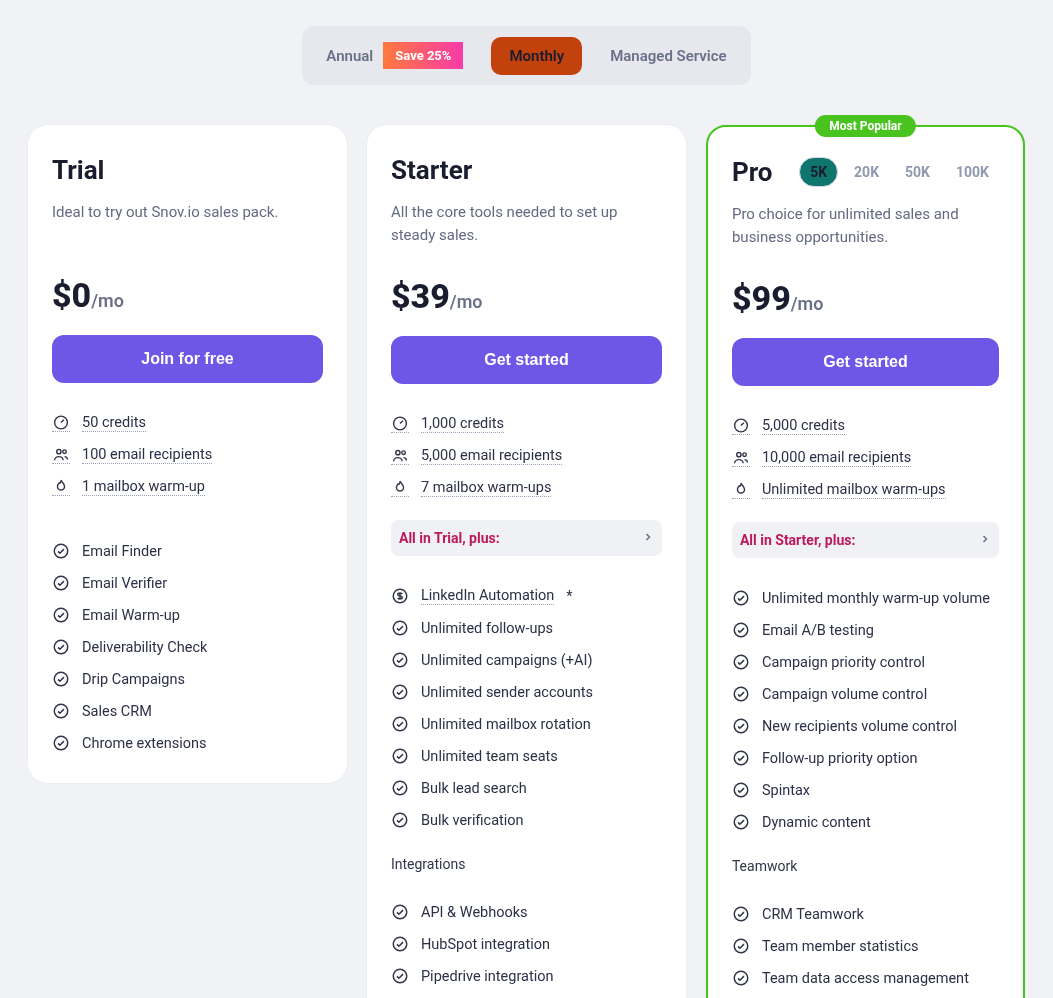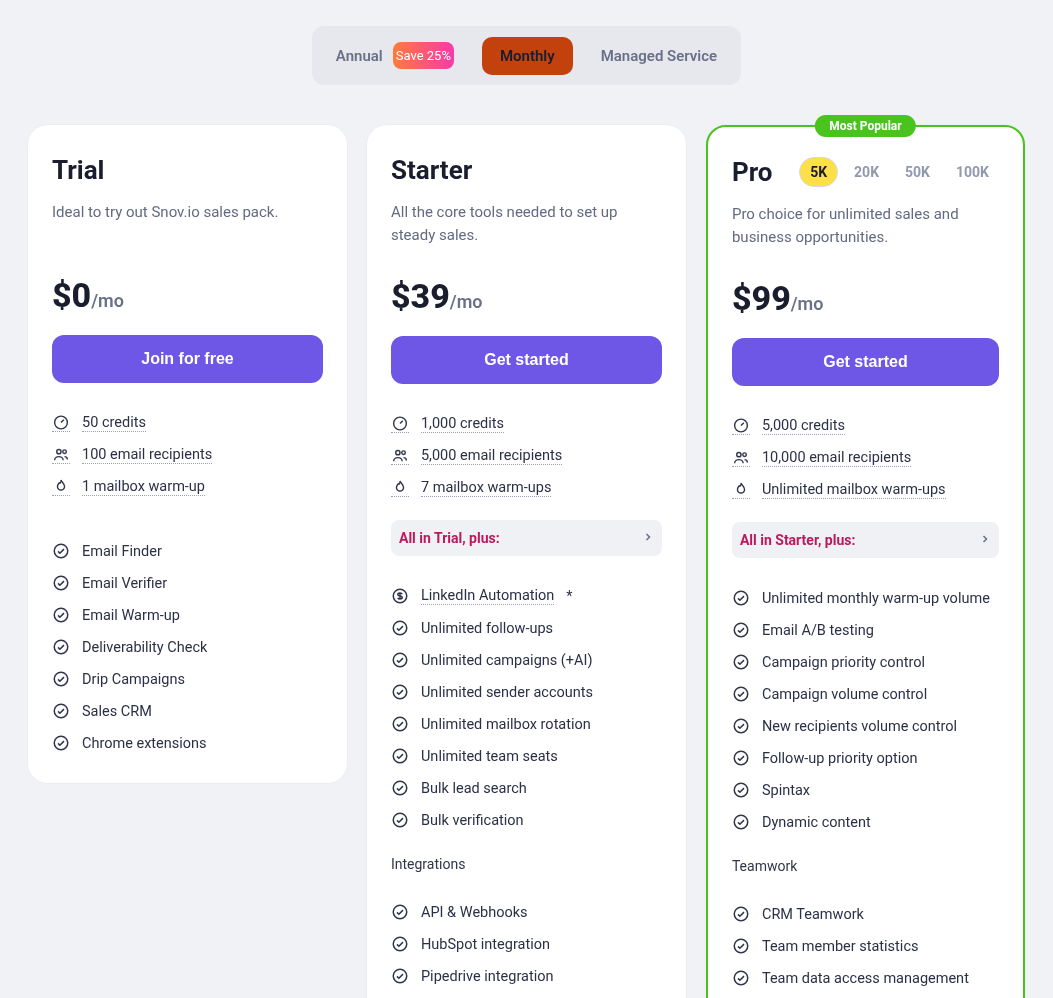--- a/index.html
+++ b/index.html
@@ -31,23 +31,23 @@
       cursor: pointer;
     }
     .billing-opt.active {
       background: #c2410c;
       color: #1a1d2e;
     }
     .save-badge {
       background: linear-gradient(90deg, #ff7a3c 0%, #f73aa9 100%);
       color: #fff;
       font-size: 13px;
-      font-weight: 400;
-      padding: 6px 3px;
-      border-radius: 8px;
+      font-weight: 700;
+      padding: 6px 12px;
+      border-radius: 0;
     }
     .plans {
       display: flex;
       gap: 20px;
       justify-content: center;
       padding: 0 28px;
       align-items: flex-start;
     }
     .plan {
       background: #fff;
@@ -92,21 +92,21 @@
       font-size: 14px;
       font-weight: 700;
       color: #9199af;
       padding: 6px 10px;
       cursor: pointer;
       border-radius: 999px;
     }
     .tier-tab.active {
       border: 1px solid #d8dae3;
       color: #1a1d2e;
-      background: #fde047;
+      background: #0f766e;
     }
     .plan-desc {
       font-size: 15px;
       color: #646a82;
       margin-top: 16px;
       line-height: 1.5;
       min-height: 44px;
     }
     .price {
       margin-top: 30px;

